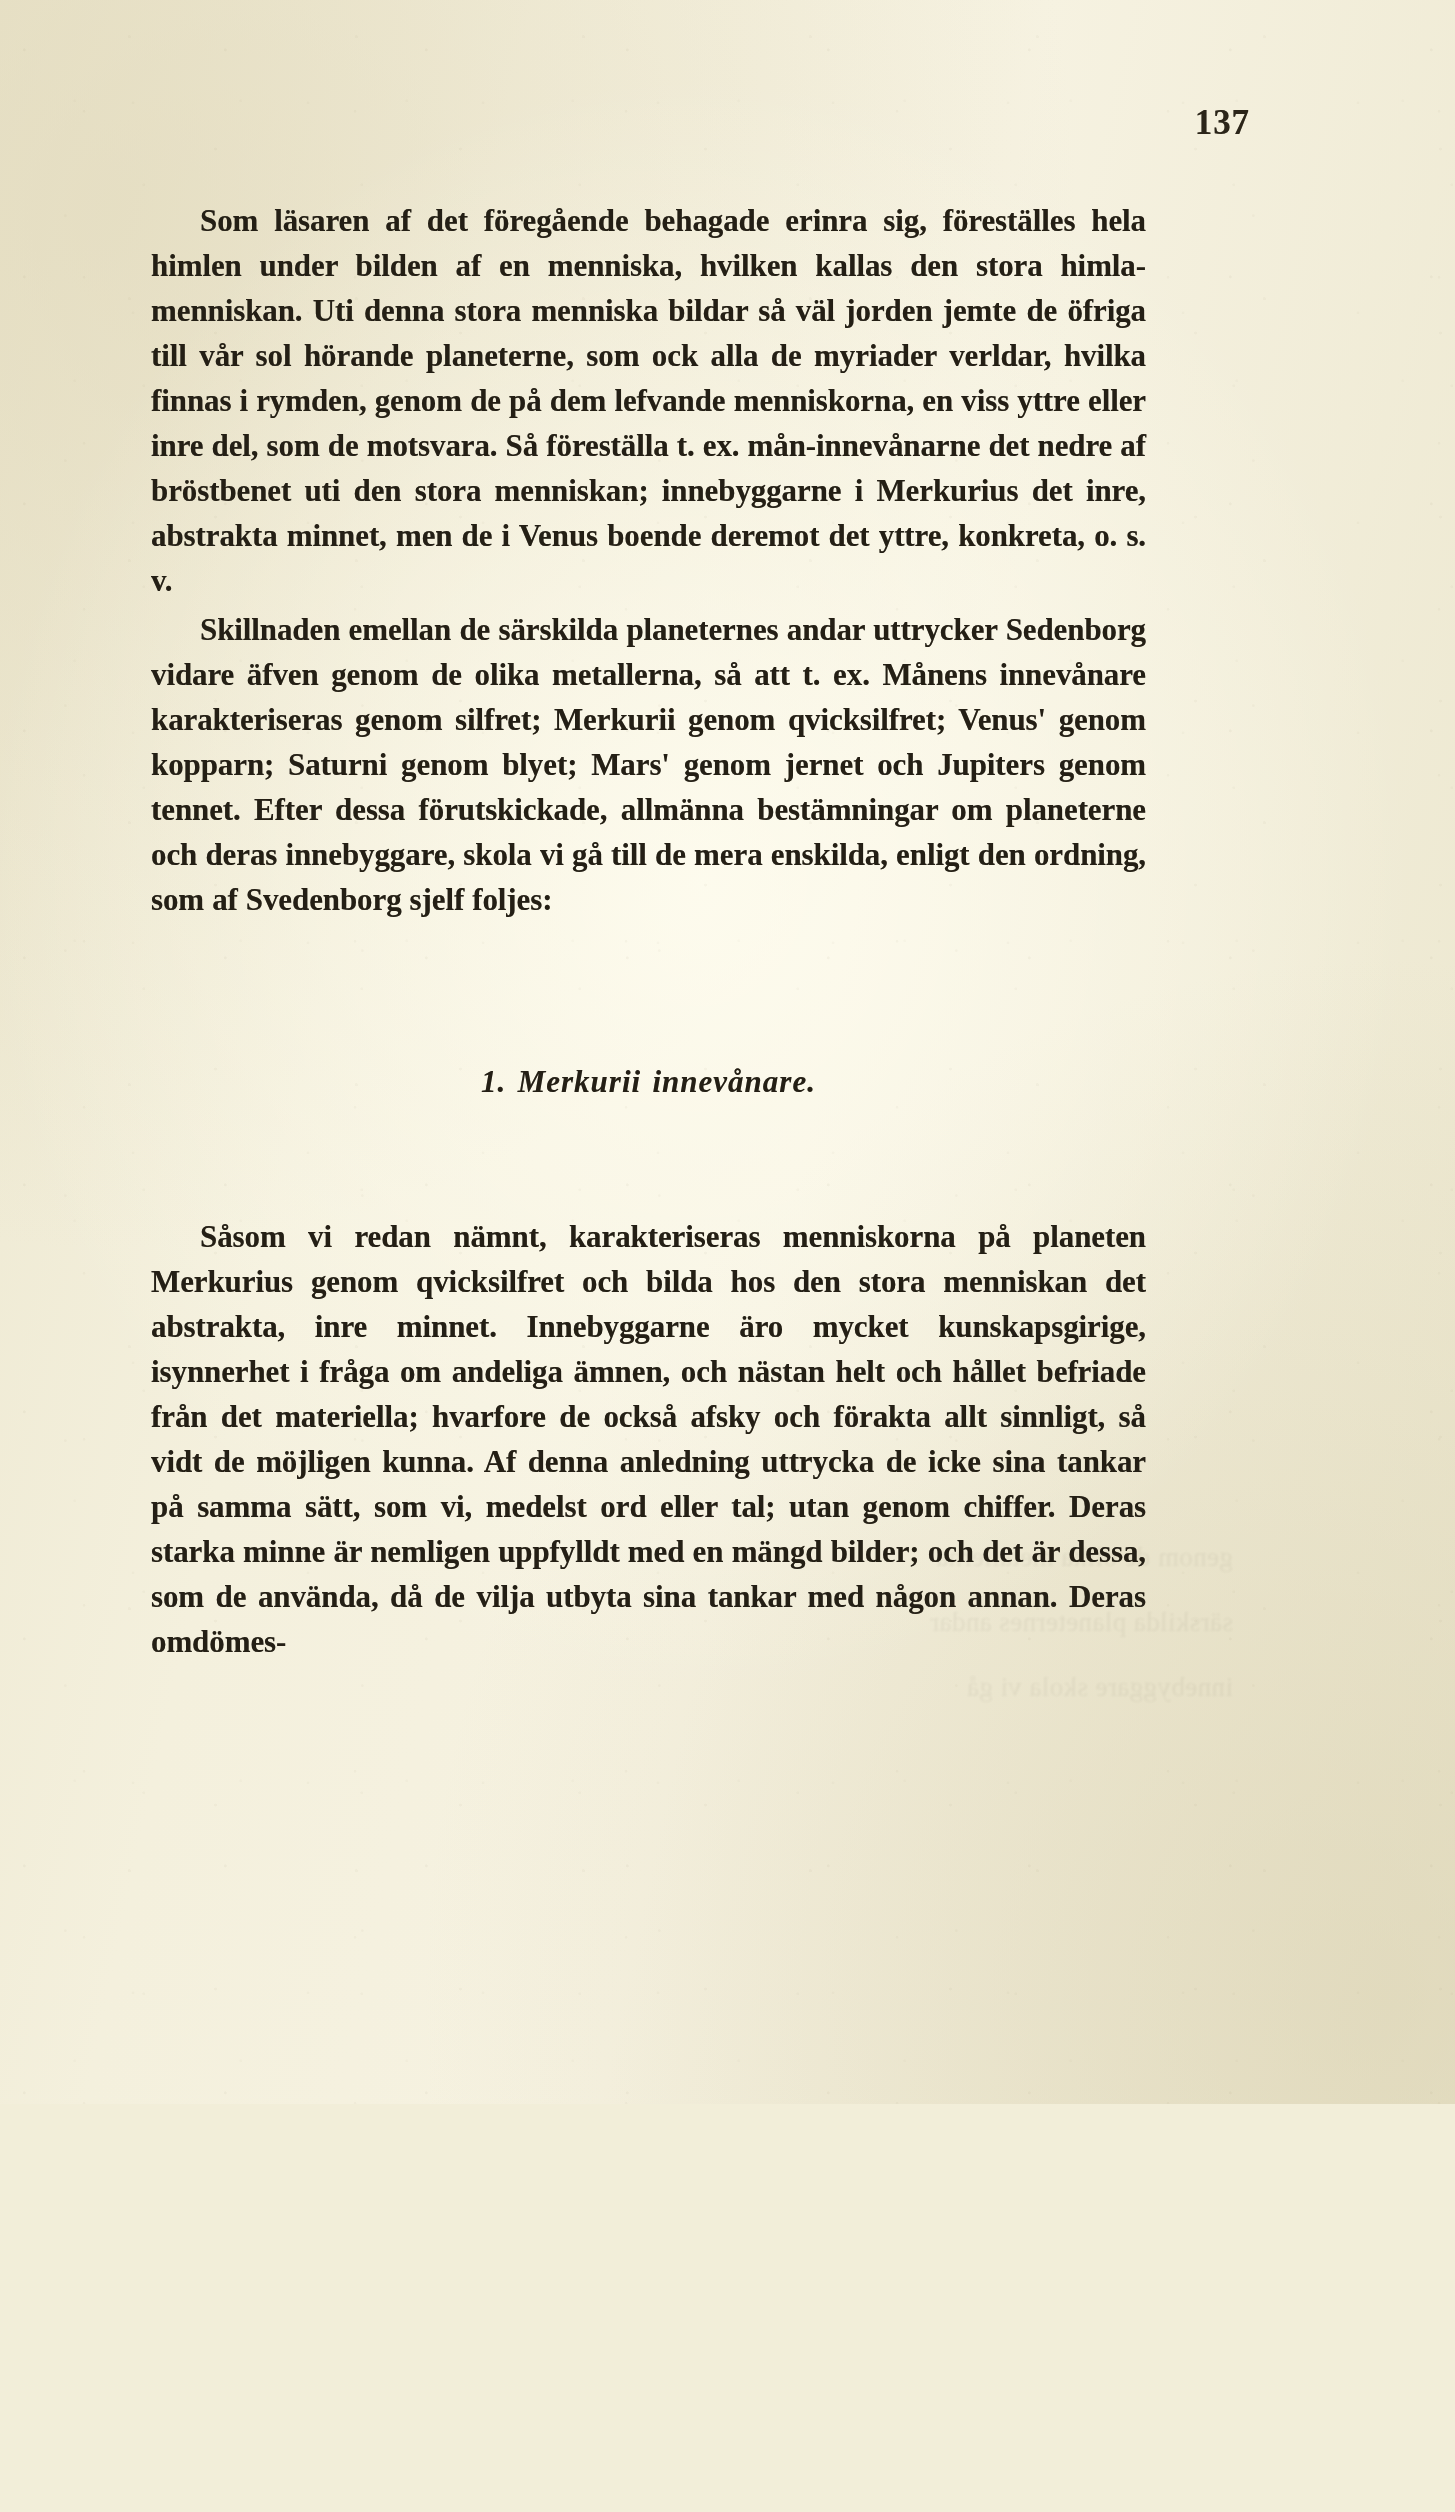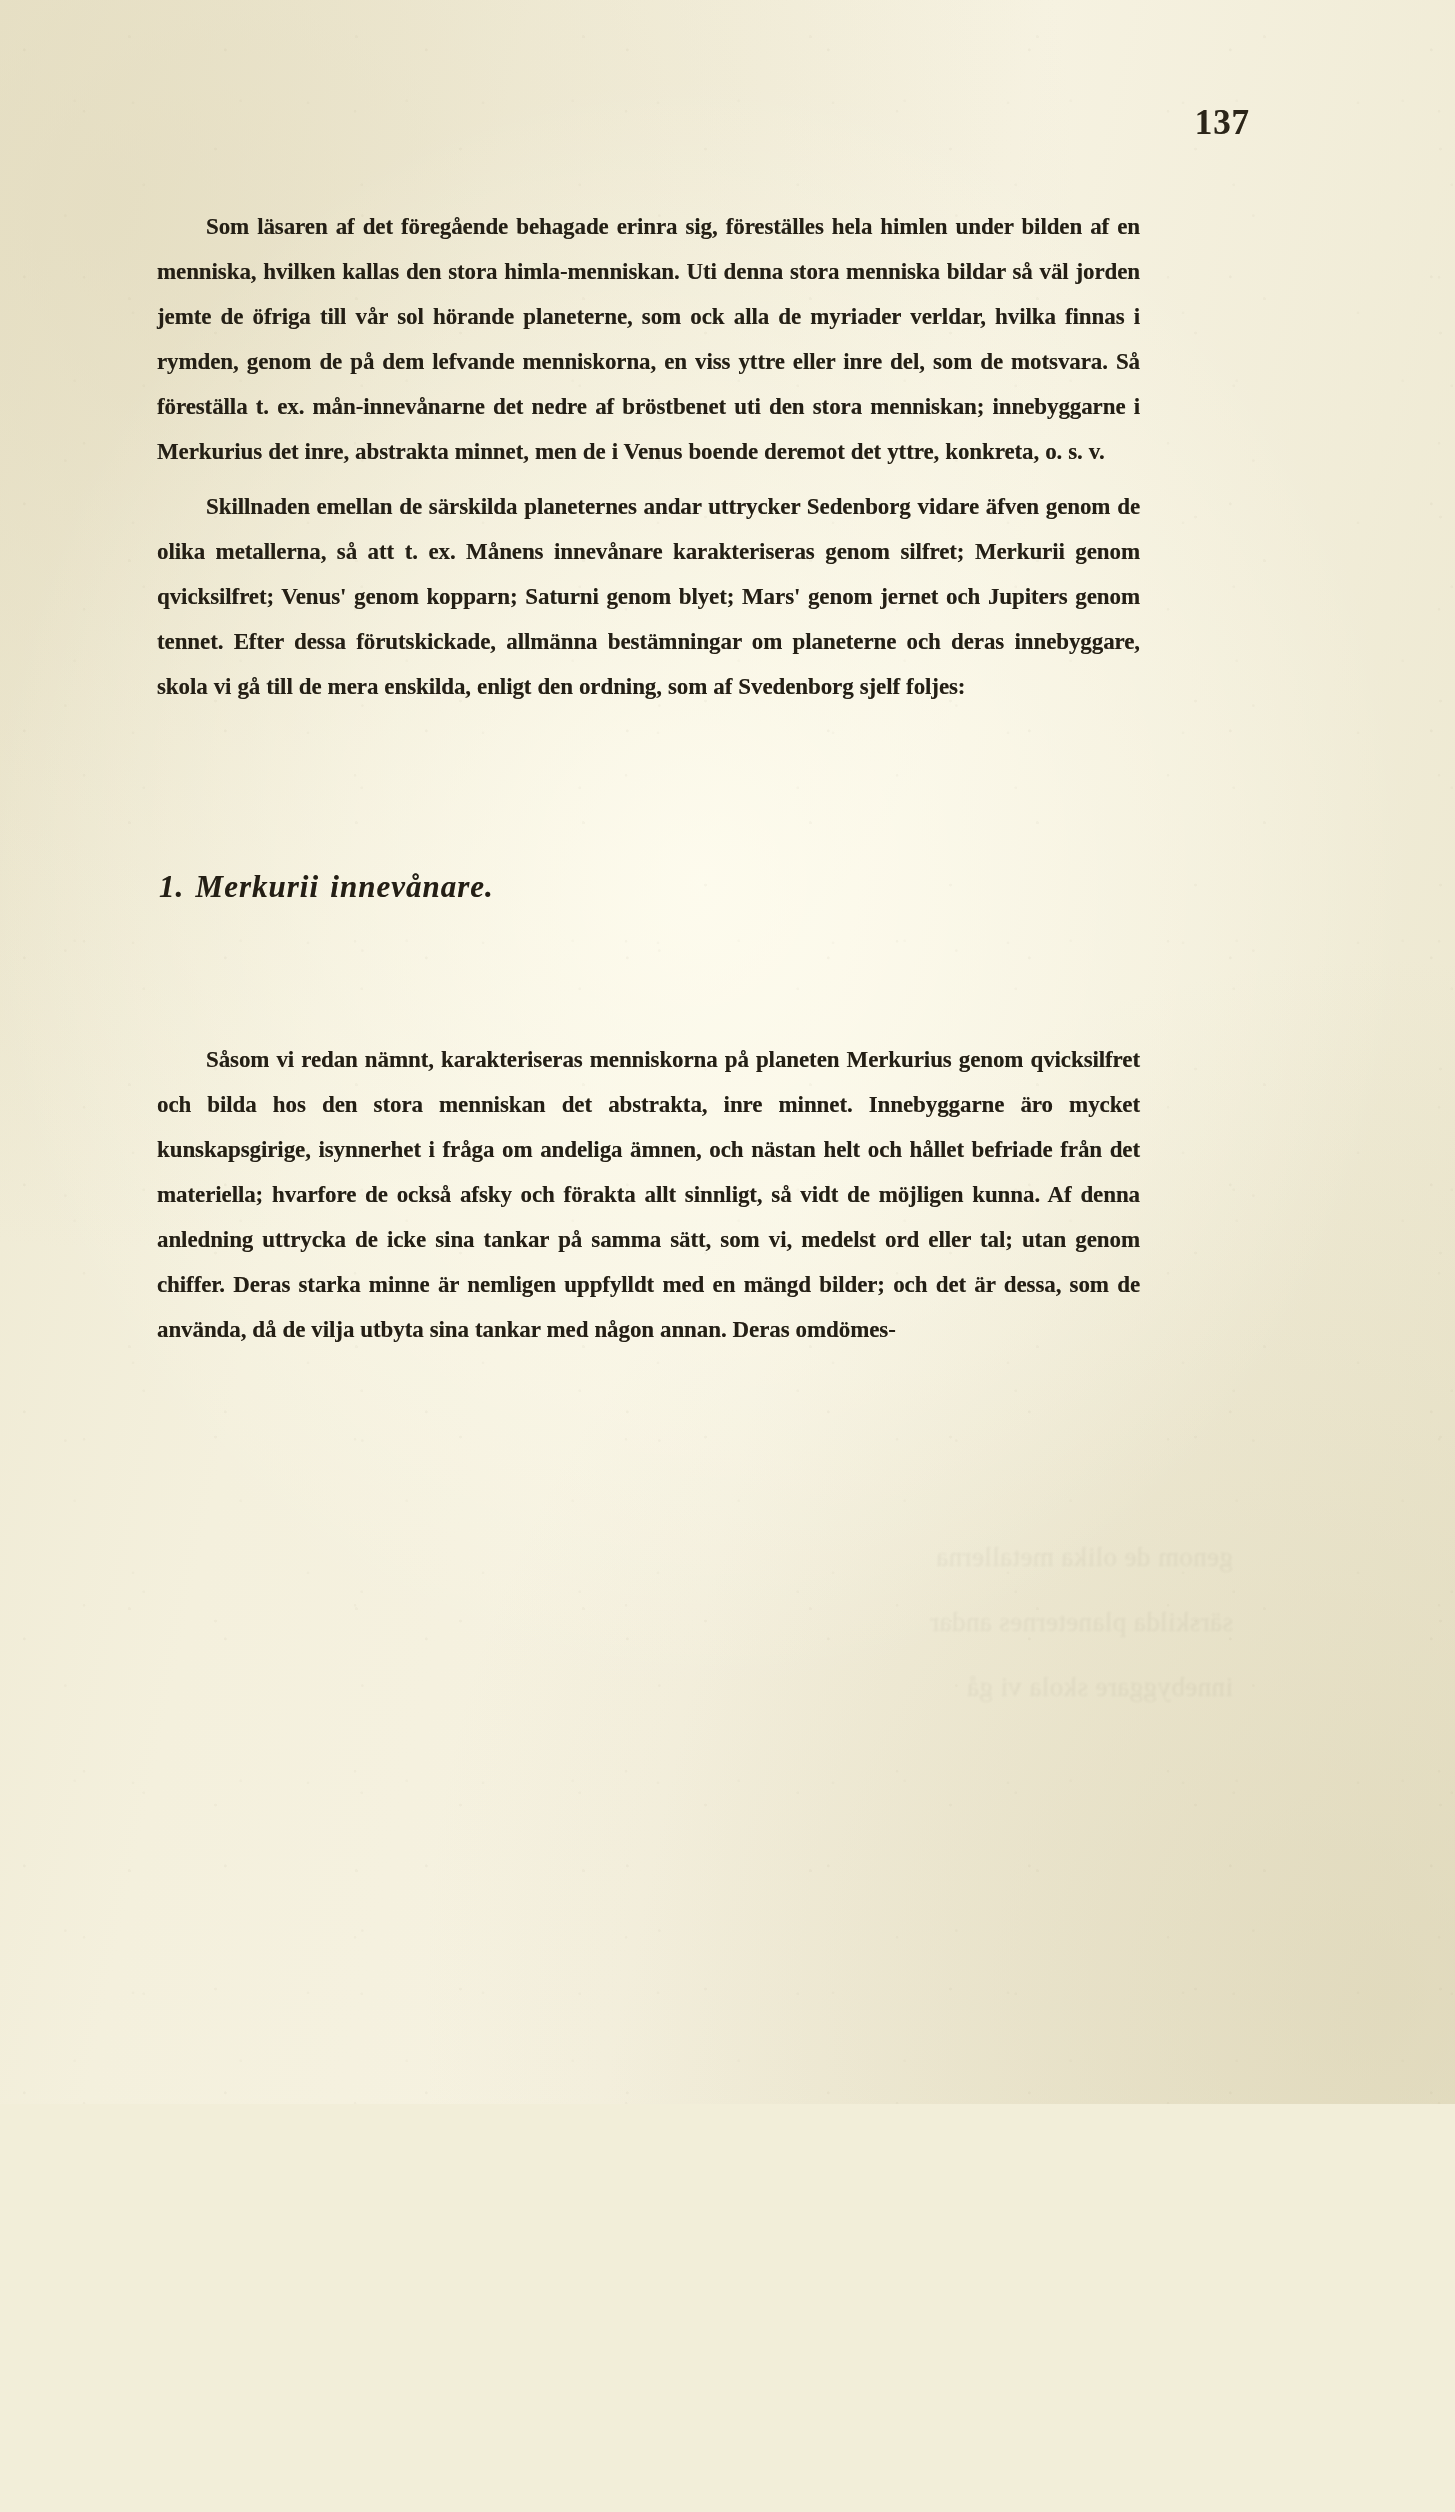--- a/index.html
+++ b/index.html
@@ -76,38 +76,38 @@
 
   
   #column {
     position: absolute;
     left: 147px;
     top: 194px;
     width: 1003px;
   }
 
   .para {
-    margin: 10px;
+    margin: 4px;
     text-align: justify;
     text-align-last: left;
     text-justify: inter-word;
-    font-size: 23px;
+    font-size: 31px;
     line-height: 45px;
     color: #241f15;
     font-weight: 600;
     letter-spacing: -0.1px;
     word-spacing: 0.4px;
     text-indent: 49px;
     -webkit-font-smoothing: none;
   }
   .para + .para { margin-top: 0; }
 
   .heading {
-    margin: 12px;
-    text-align: left;
+    margin: 0;
+    text-align: center;
     font-weight: bold;
     font-style: italic;
     font-size: 31px;
     letter-spacing: 1px;
     word-spacing: 2.6px;
     color: #241f15;
   }
 
   .gap-before-heading { height: 138px; }
   .gap-after-heading  { height: 110px; }

